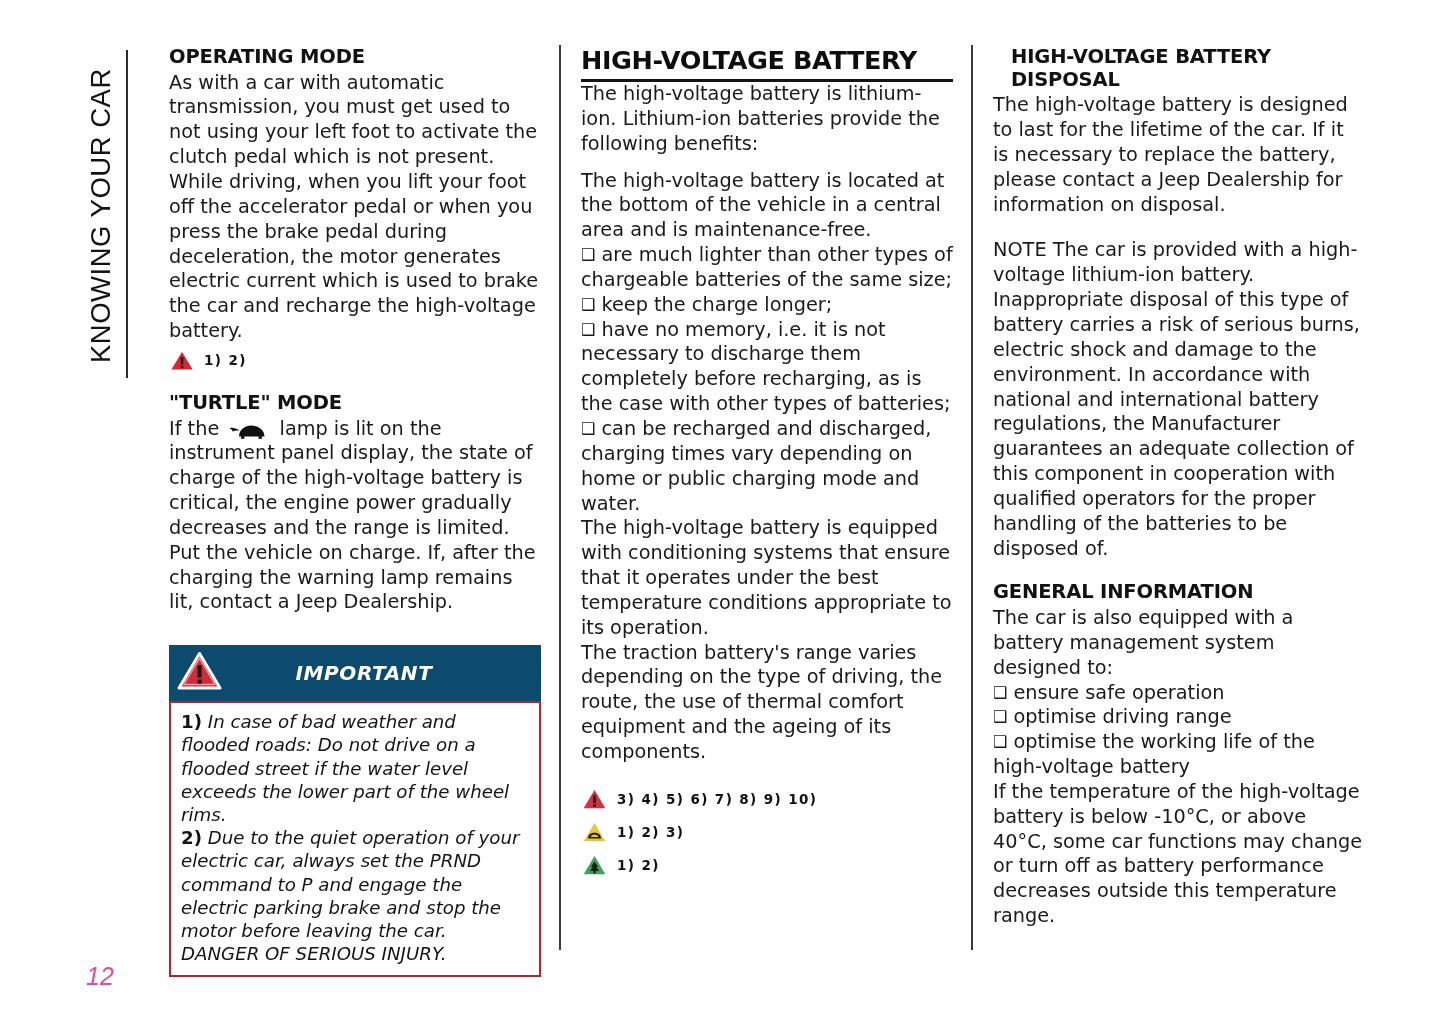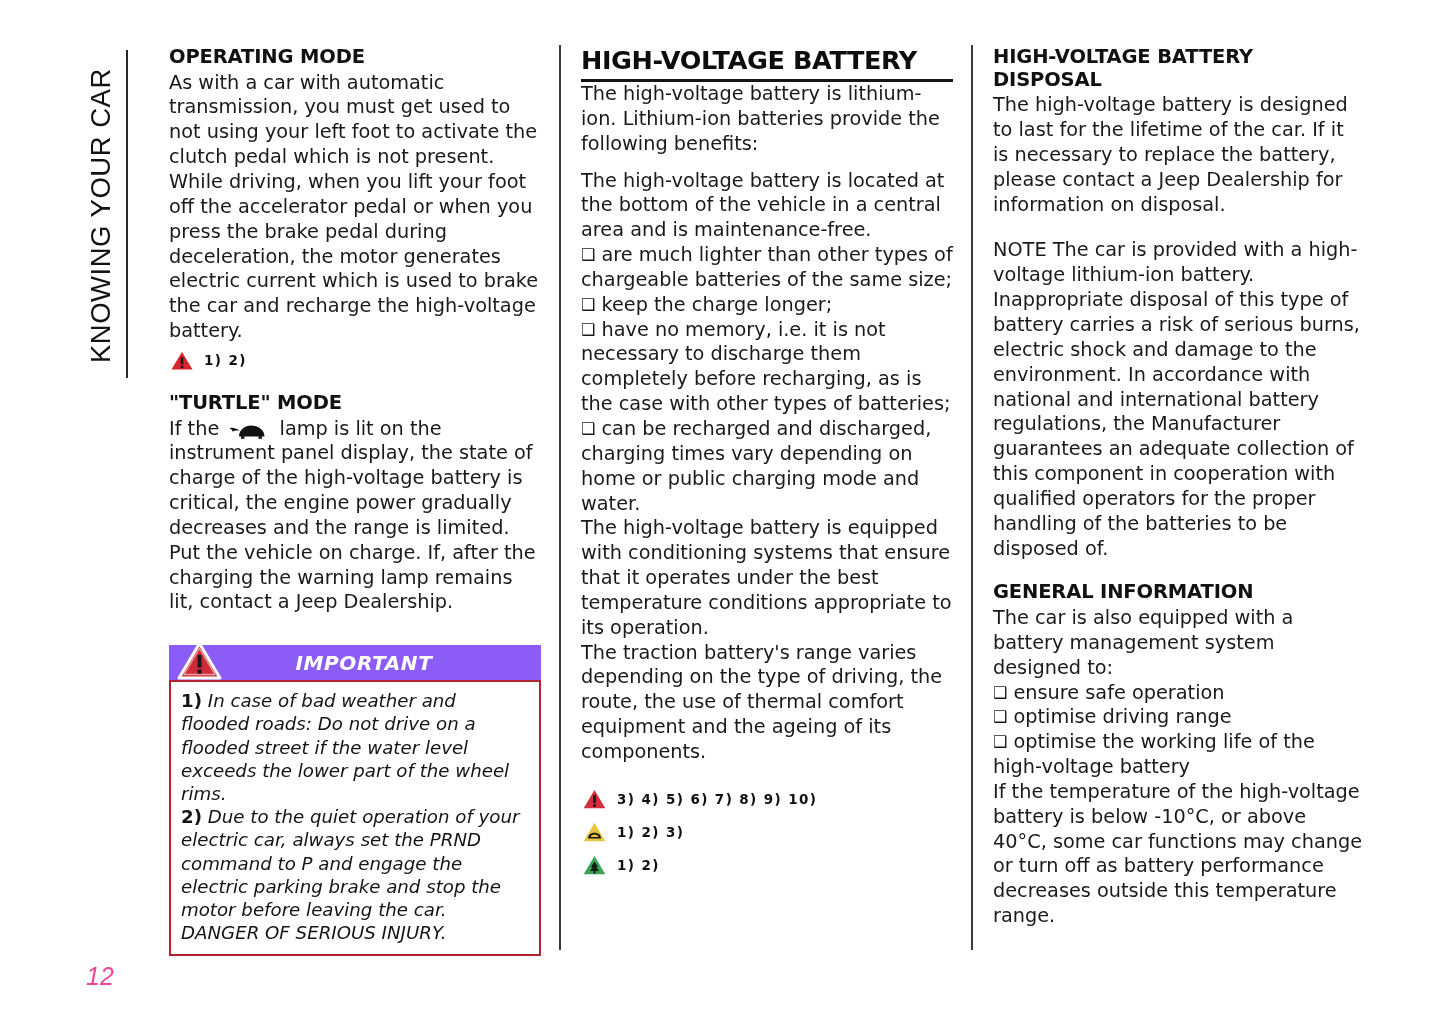--- a/index.html
+++ b/index.html
@@ -116,22 +116,22 @@
     font-size: 13.5px;
     font-weight: bold;
     letter-spacing: 1.4px;
     color: #111;
   }
   .tri-ico { flex: 0 0 auto; display: block; }
 
   
   #important-block { margin-top: 30px; }
   #important-bar {
-    height: 35px;
-    background: #8b5cf6;
+    height: 56px;
+    background: #0c4a6e;
     display: flex;
     align-items: center;
     position: relative;
   }
   #important-bar .bar-icon {
     position: absolute;
     left: 7px;
     top: 50%;
     transform: translateY(-50%);
   }
@@ -274,21 +274,21 @@
         <path d="M13.5 8.6 L17.1 14 L9.9 14 Z" fill="#12210f"></path>
         <path d="M13.5 11.4 L18.1 18.1 L8.9 18.1 Z" fill="#12210f"></path>
         <rect x="12.6" y="17.4" width="1.9" height="3.2" fill="#12210f"></rect>
       </svg>
       <span class="refs">1) 2)</span>
     </div>
   </div>
 </div>
 
 <div class="column" id="column-right">
-  <h2 class="sec-title" style="font-size:19.5px;">HIGH-VOLTAGE BATTERY DISPOSAL</h2>
+  <h2 class="sec-title" style="font-size:19.5px;margin-left:18px;">HIGH-VOLTAGE BATTERY DISPOSAL</h2>
   <p class="body">The high-voltage battery is designed to last for the lifetime of the car. If it is necessary to replace the battery, please contact a Jeep Dealership for information on disposal.</p>
   <p class="body gap-before">NOTE The car is provided with a high-voltage lithium-ion battery. Inappropriate disposal of this type of battery carries a risk of serious burns, electric shock and damage to the environment. In accordance with national and international battery regulations, the Manufacturer guarantees an adequate collection of this component in cooperation with qualified operators for the proper handling of the batteries to be disposed of.</p>
 
   <h2 class="sec-title" style="margin-top:20px;">GENERAL INFORMATION</h2>
   <p class="body">The car is also equipped with a battery management system designed to:</p>
 
   <p class="body"><span class="sq">❑</span> <span>ensure safe operation</span></p>
   <p class="body"><span class="sq">❑</span> <span>optimise driving range</span></p>
   <p class="body"><span class="sq">❑</span> <span>optimise the working life of the high-voltage battery</span></p>
 

